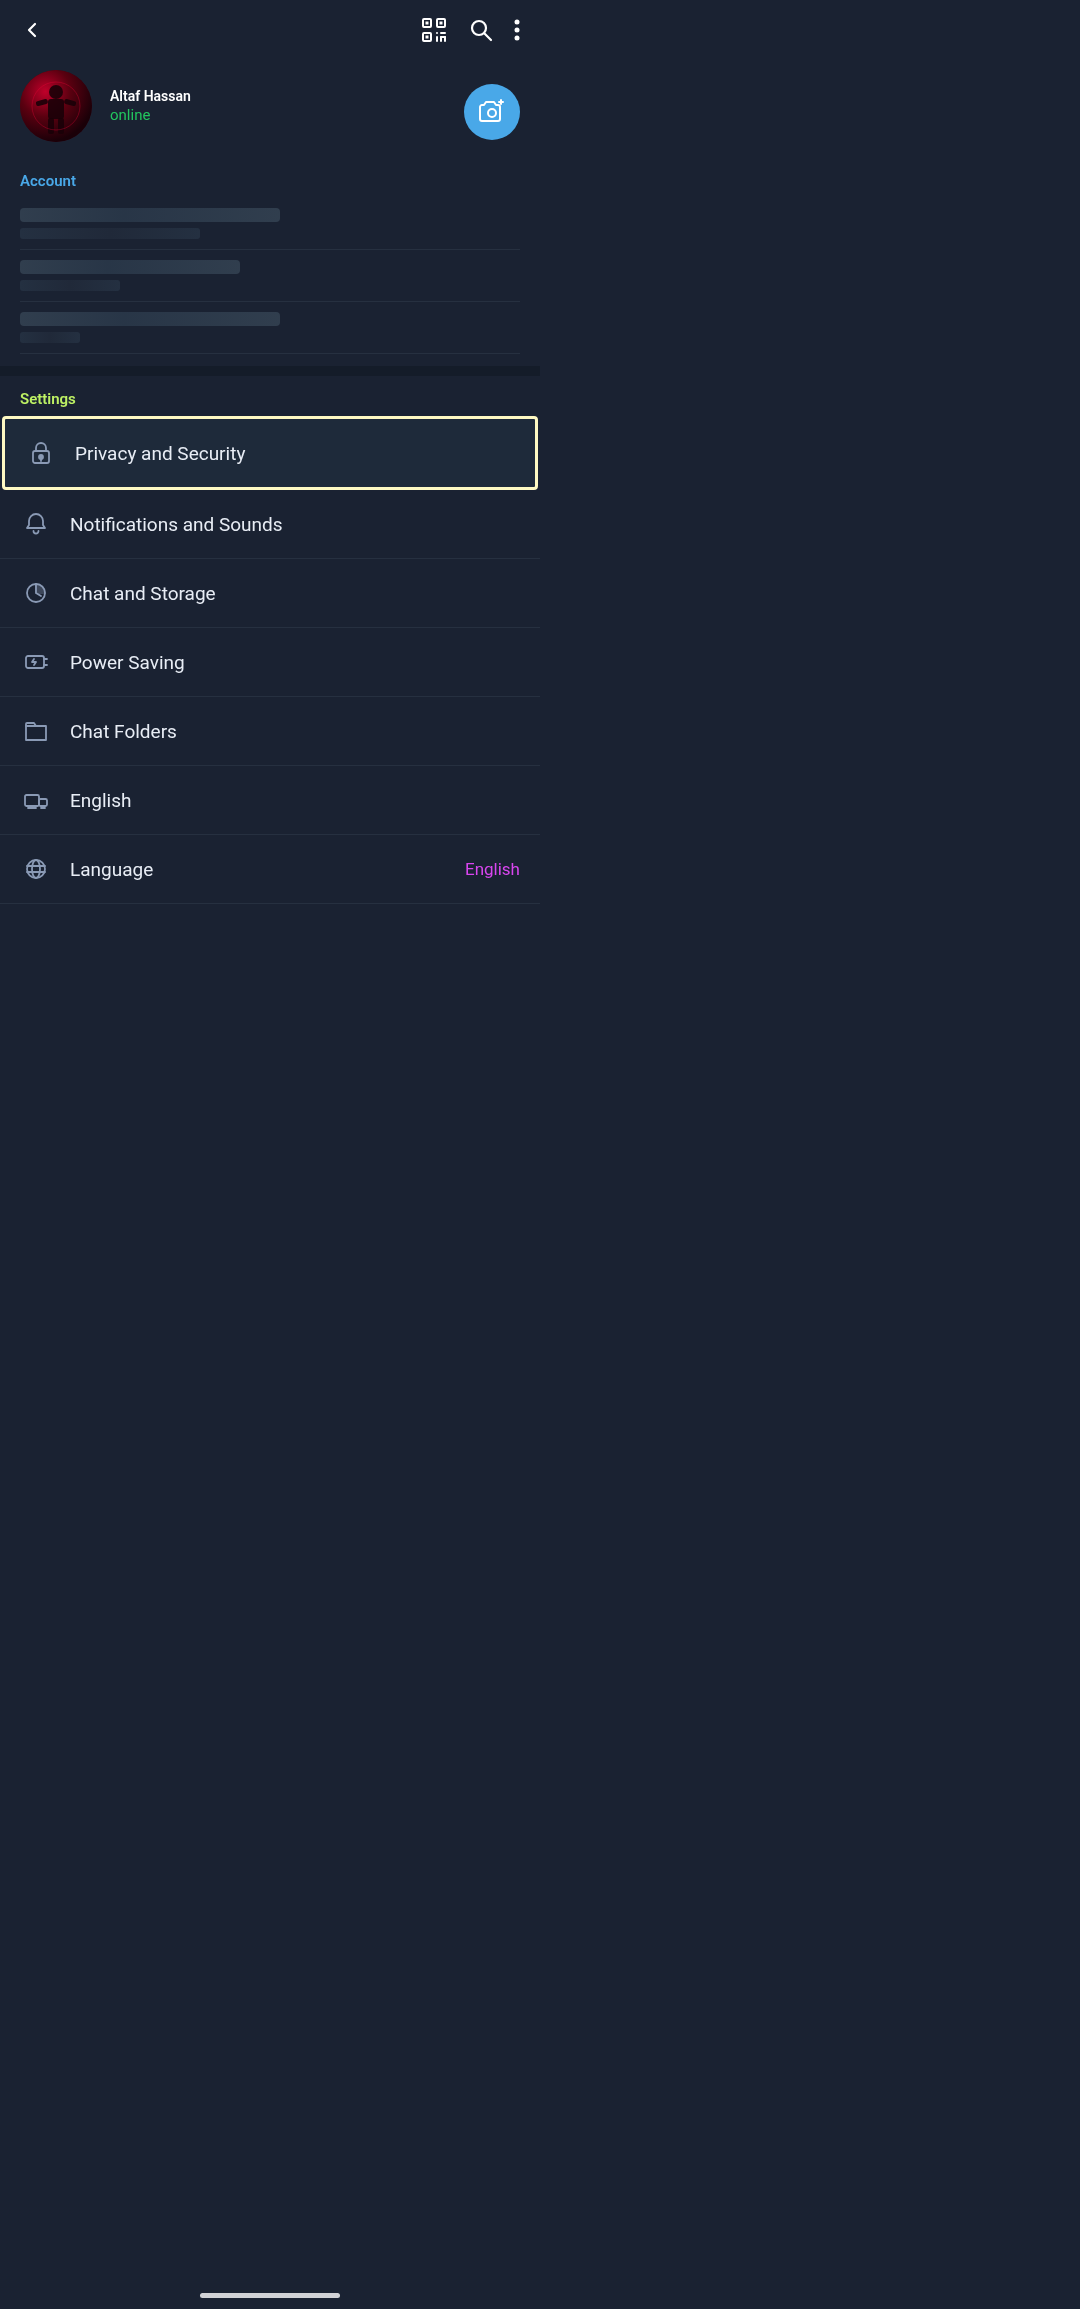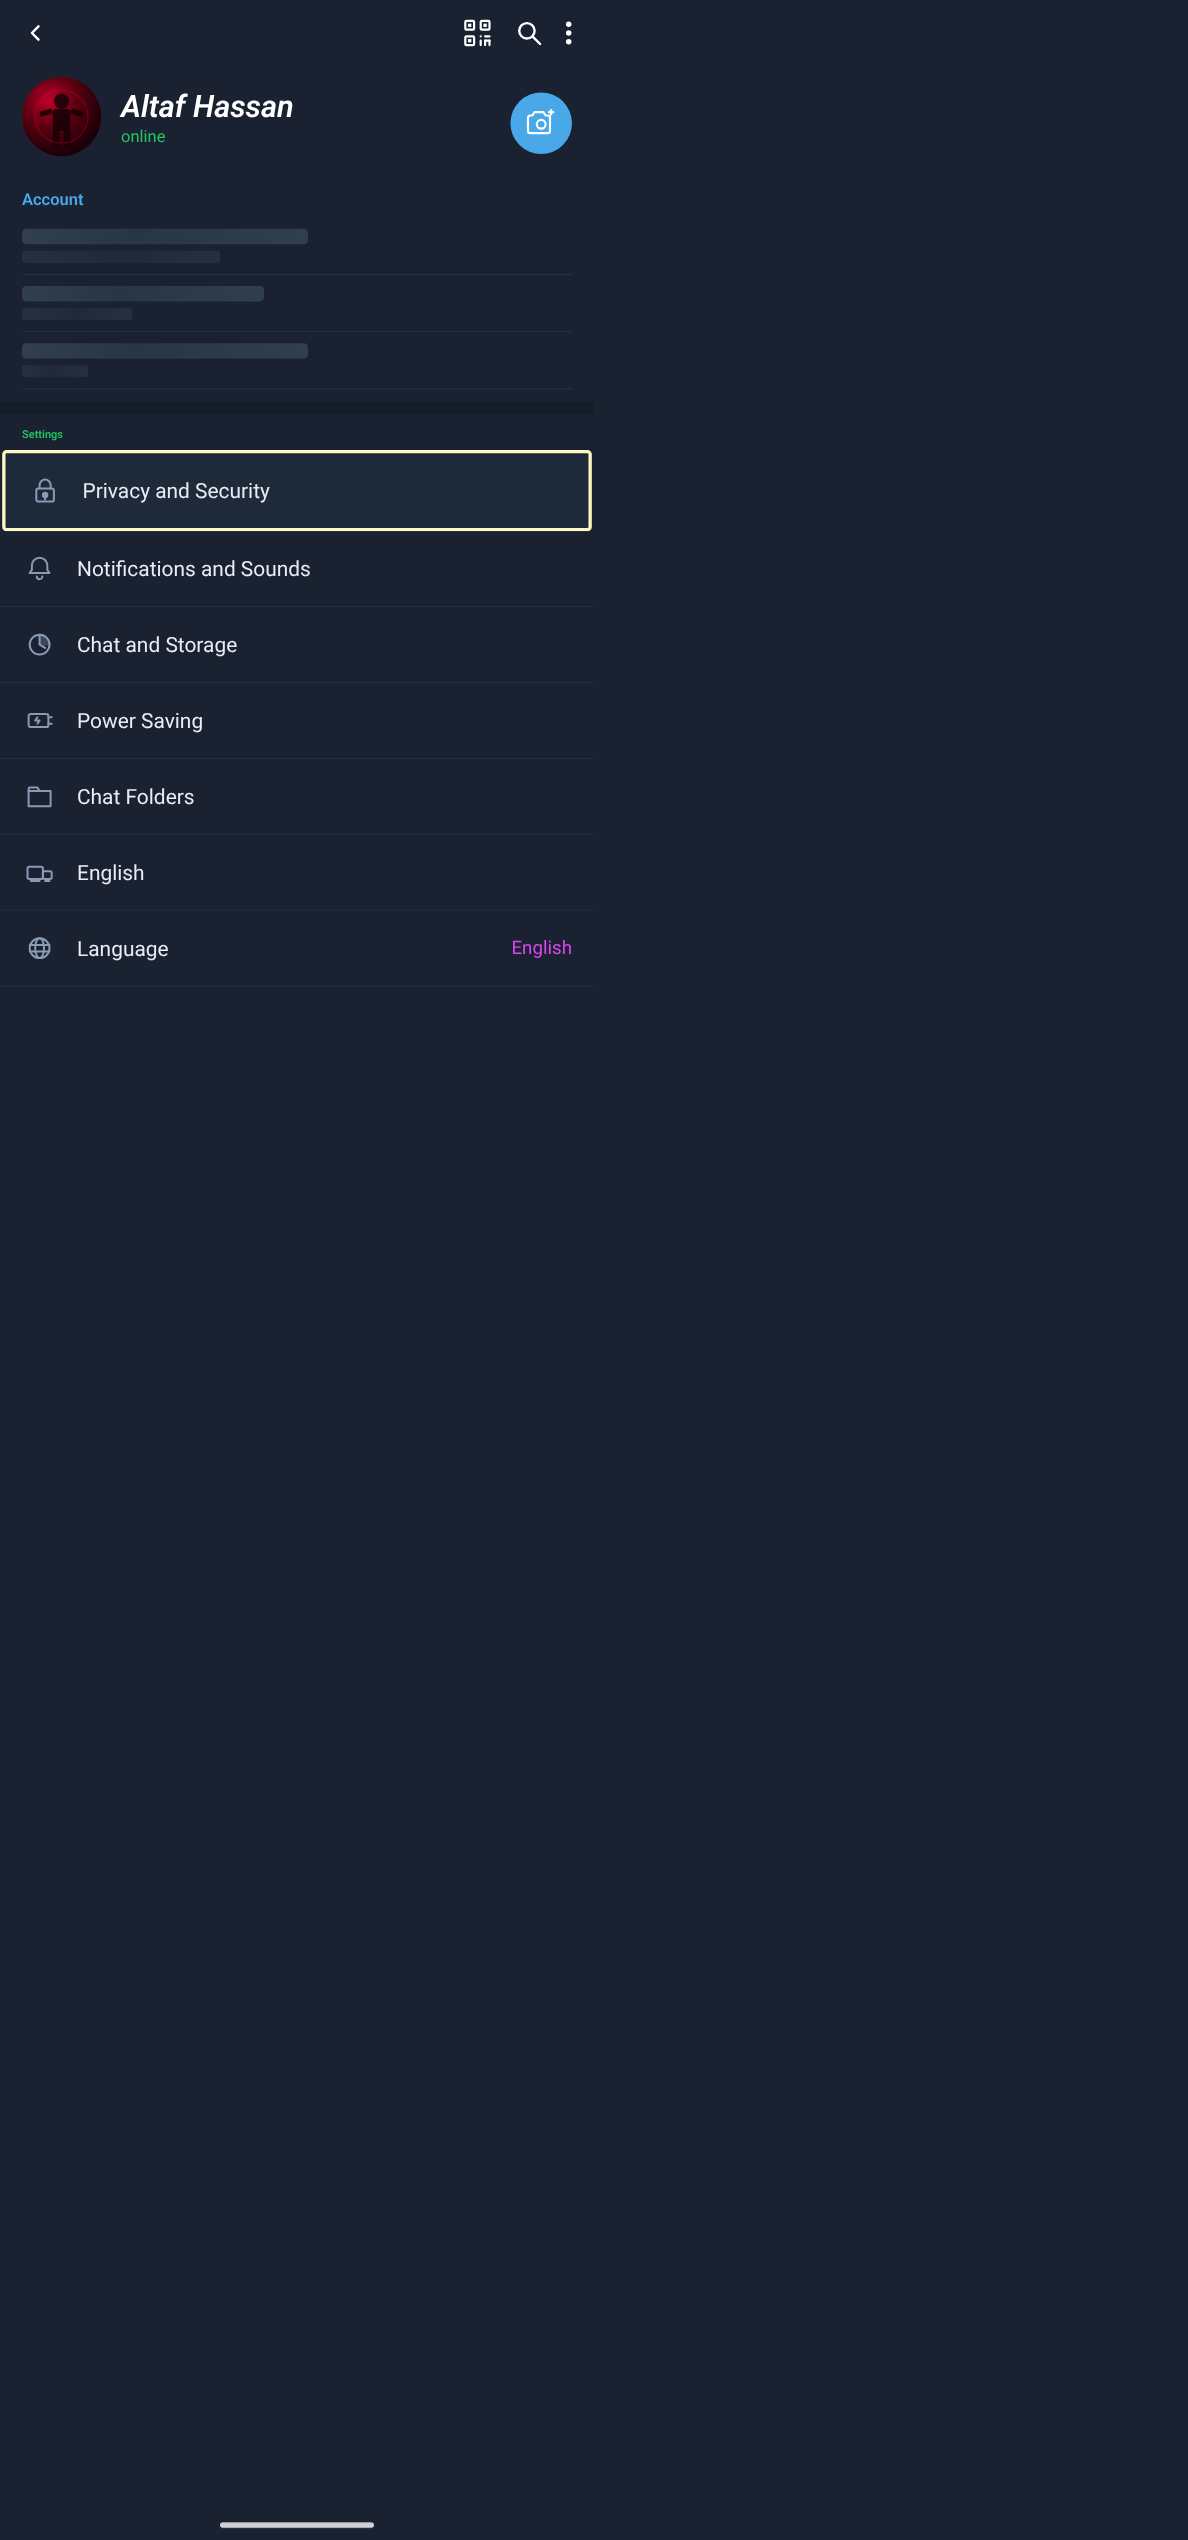--- a/index.html
+++ b/index.html
@@ -59,24 +59,23 @@
       border-radius: 50%;
       overflow: hidden;
       position: relative;
       background: radial-gradient(circle at 30% 30%, #8b0000, #3a0010, #1a0008);
       flex-shrink: 0;
     }
     .profile-info {
       flex: 1;
     }
     .profile-name {
-      font-size: 28px;
+      font-size: 14px;
       font-weight: 600;
       color: #ffffff;
-      font-style: italic;
     }
     .profile-status {
       font-size: 15px;
       color: #22c55e;
       margin-top: 2px;
     }
     .camera-fab {
       position: absolute;
       right: 20px;
       top: 30px;
@@ -130,23 +129,23 @@
       background-color: #141c29;
       margin: 0;
     }
 
     
     .settings-section {
       background-color: #1a2232;
       padding: 0 0 0 0;
     }
     .settings-label {
-      font-size: 10px;
+      font-size: 15px;
       font-weight: 600;
-      color: #22c55e;
+      color: #bef264;
       padding: 14px 20px 8px 20px;
     }
     .menu-item {
       display: flex;
       align-items: center;
       padding: 18px 20px;
       border-bottom: 1px solid #263040;
       cursor: pointer;
       position: relative;
       background-color: #1a2232;

